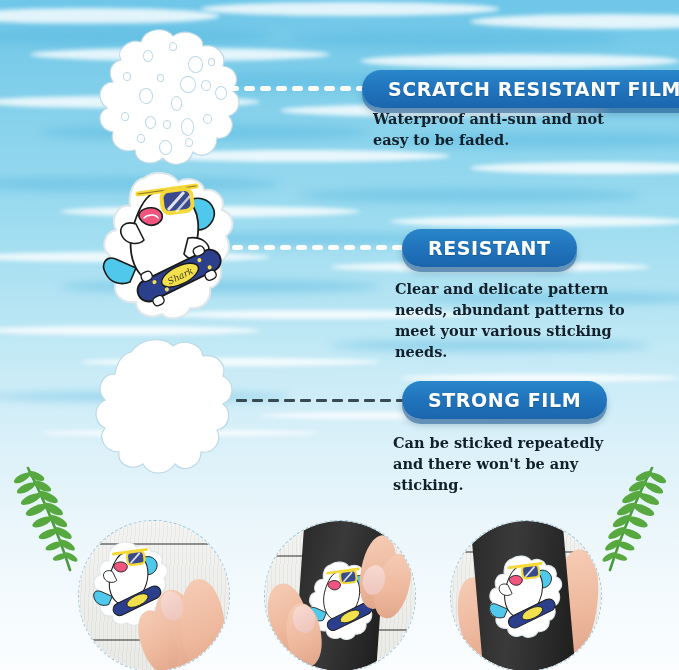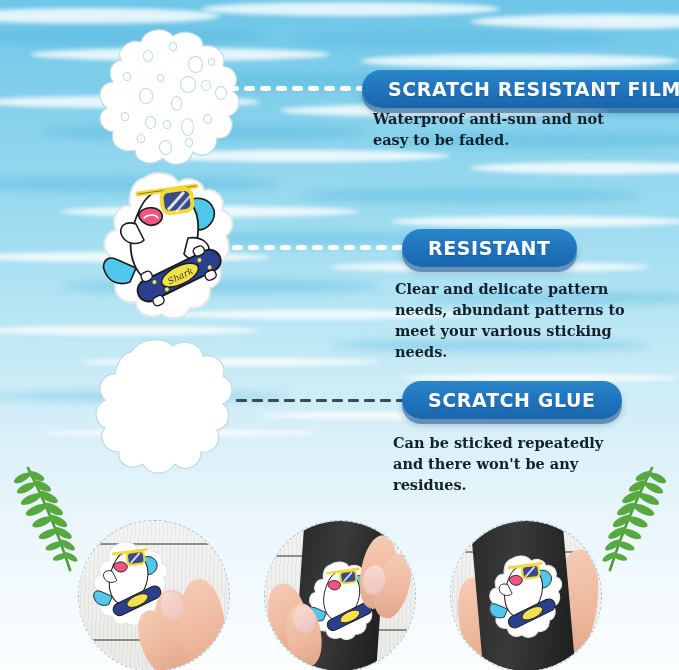--- a/index.html
+++ b/index.html
@@ -383,23 +383,23 @@
         <i></i>
         <i></i>
         <i></i>
         <i></i>
         <i></i>
         <i></i>
         <i></i>
         <i></i>
     </div>
 
-    <div class="badge" style="left:402px; top:381px;">SCRATCH GLUE</div>
-
-    <div class="feature-desc" style="left:393px; top:432px; width:240px;">Can be sticked repeatedly and there won't be any residues.</div>
+    <div class="badge" style="left:402px; top:381px;">STRONG FILM</div>
+
+    <div class="feature-desc" style="left:393px; top:432px; width:240px;">Can be sticked repeatedly and there won't be any sticking.</div>
   </div>
 
 
   <div class="fern" style="left:8px; top:462px;">
     <svg width="80" height="120" viewBox="0 0 80 120">
       <g stroke="#4a9d3f" stroke-width="2.6" fill="none" stroke-linecap="round">
         <path d="M20,6 C34,34 50,70 62,108"></path>
       </g>
       <g fill="#56a83f">
         <ellipse cx="14" cy="16" rx="9" ry="3.6" transform="rotate(-28 14 16)"></ellipse>

